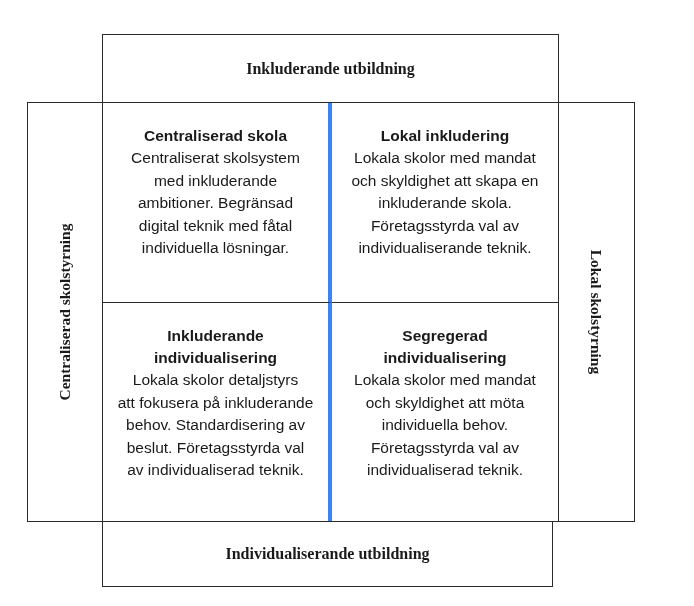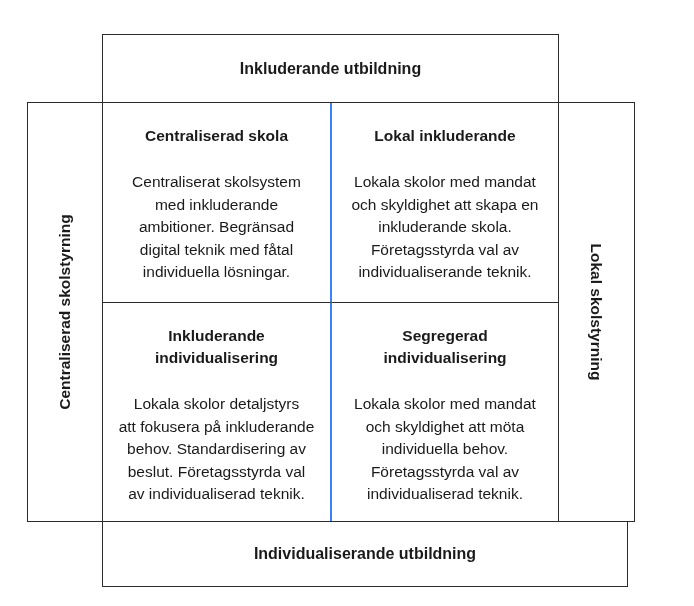--- a/index.html
+++ b/index.html
@@ -17,20 +17,21 @@
     overflow: hidden;
   }
   .box {
     position: absolute;
     box-sizing: border-box;
     border: 1px solid #2b2b2b;
     background: #ffffff;
     display: flex;
     align-items: center;
     justify-content: center;
+    font-family: Liberation Serif, serif;
   }
   .banner-label {
     font-weight: 700;
     font-size: 16px;
     text-align: center;
   }
   .vlabel {
     font-weight: 700;
     font-size: 15.5px;
     white-space: nowrap;
@@ -52,36 +53,35 @@
     background: #ffffff;
   }
   .cell {
     box-sizing: border-box;
     display: flex;
     flex-direction: column;
     align-items: center;
     text-align: center;
     padding: 22px 5px 0 5px;
   }
-  .cell.br { border-right: 2px solid #3b82f6; }
+  .cell.br { border-right: 4px solid #3b82f6; }
   .cell.bb { border-bottom: 1px solid #2b2b2b; }
   .cell-title {
     font-weight: 700;
     font-size: 15.5px;
     line-height: 22px;
     white-space: pre-line;
   }
   .cell-body {
-    margin-top: 24px;
     font-size: 15.5px;
     line-height: 22.5px;
     white-space: pre-line;
   }
   #top-banner    { left: 102px; top: 34px;  width: 457px; height: 69px; }
-  #bottom-banner { left: 102px; top: 521px; width: 526px; height: 66px; }
+  #bottom-banner { left: 102px; top: 521px; width: 451px; height: 66px; }
   #left-banner   { left: 27px;  top: 102px; width: 76px;  height: 420px; }
   #right-banner  { left: 558px; top: 102px; width: 77px;  height: 420px; }
 </style>
 </head>
 <body>
 
 <div class="canvas">
 
   <div class="box" id="top-banner">
     <span class="banner-label">Inkluderande utbildning</span>
@@ -104,21 +104,21 @@
     <div class="cell br bb">
       <div class="cell-title">Centraliserad skola</div>
       <div class="cell-body">Centraliserat skolsystem
 med inkluderande
 ambitioner. Begränsad
 digital teknik med fåtal
 individuella lösningar.</div>
     </div>
 
     <div class="cell bb">
-      <div class="cell-title">Lokal inkluderande</div>
+      <div class="cell-title">Lokal inkludering</div>
       <div class="cell-body">Lokala skolor med mandat
 och skyldighet att skapa en
 inkluderande skola.
 Företagsstyrda val av
 individualiserande teknik.</div>
     </div>
 
     <div class="cell br">
       <div class="cell-title">Inkluderande
 individualisering</div>

